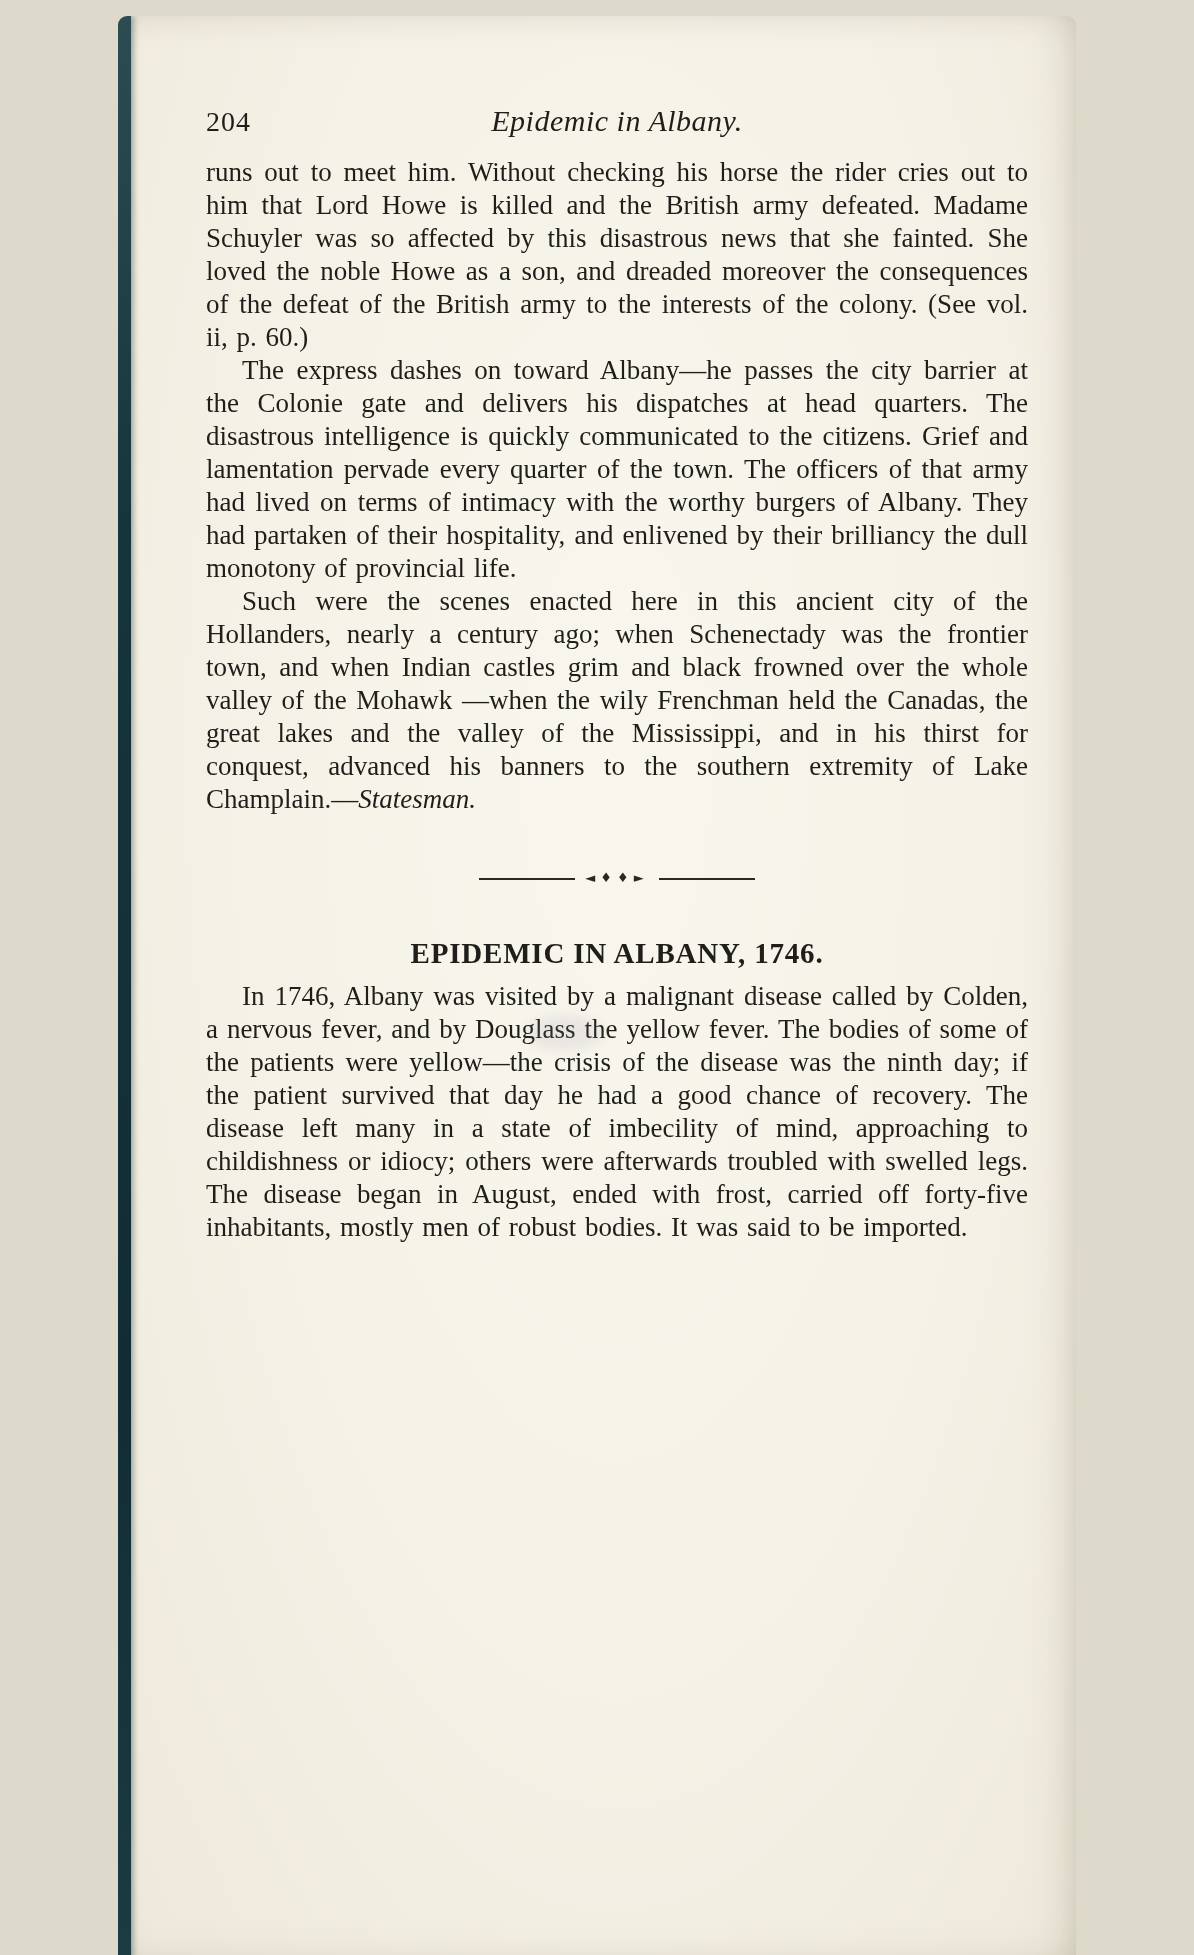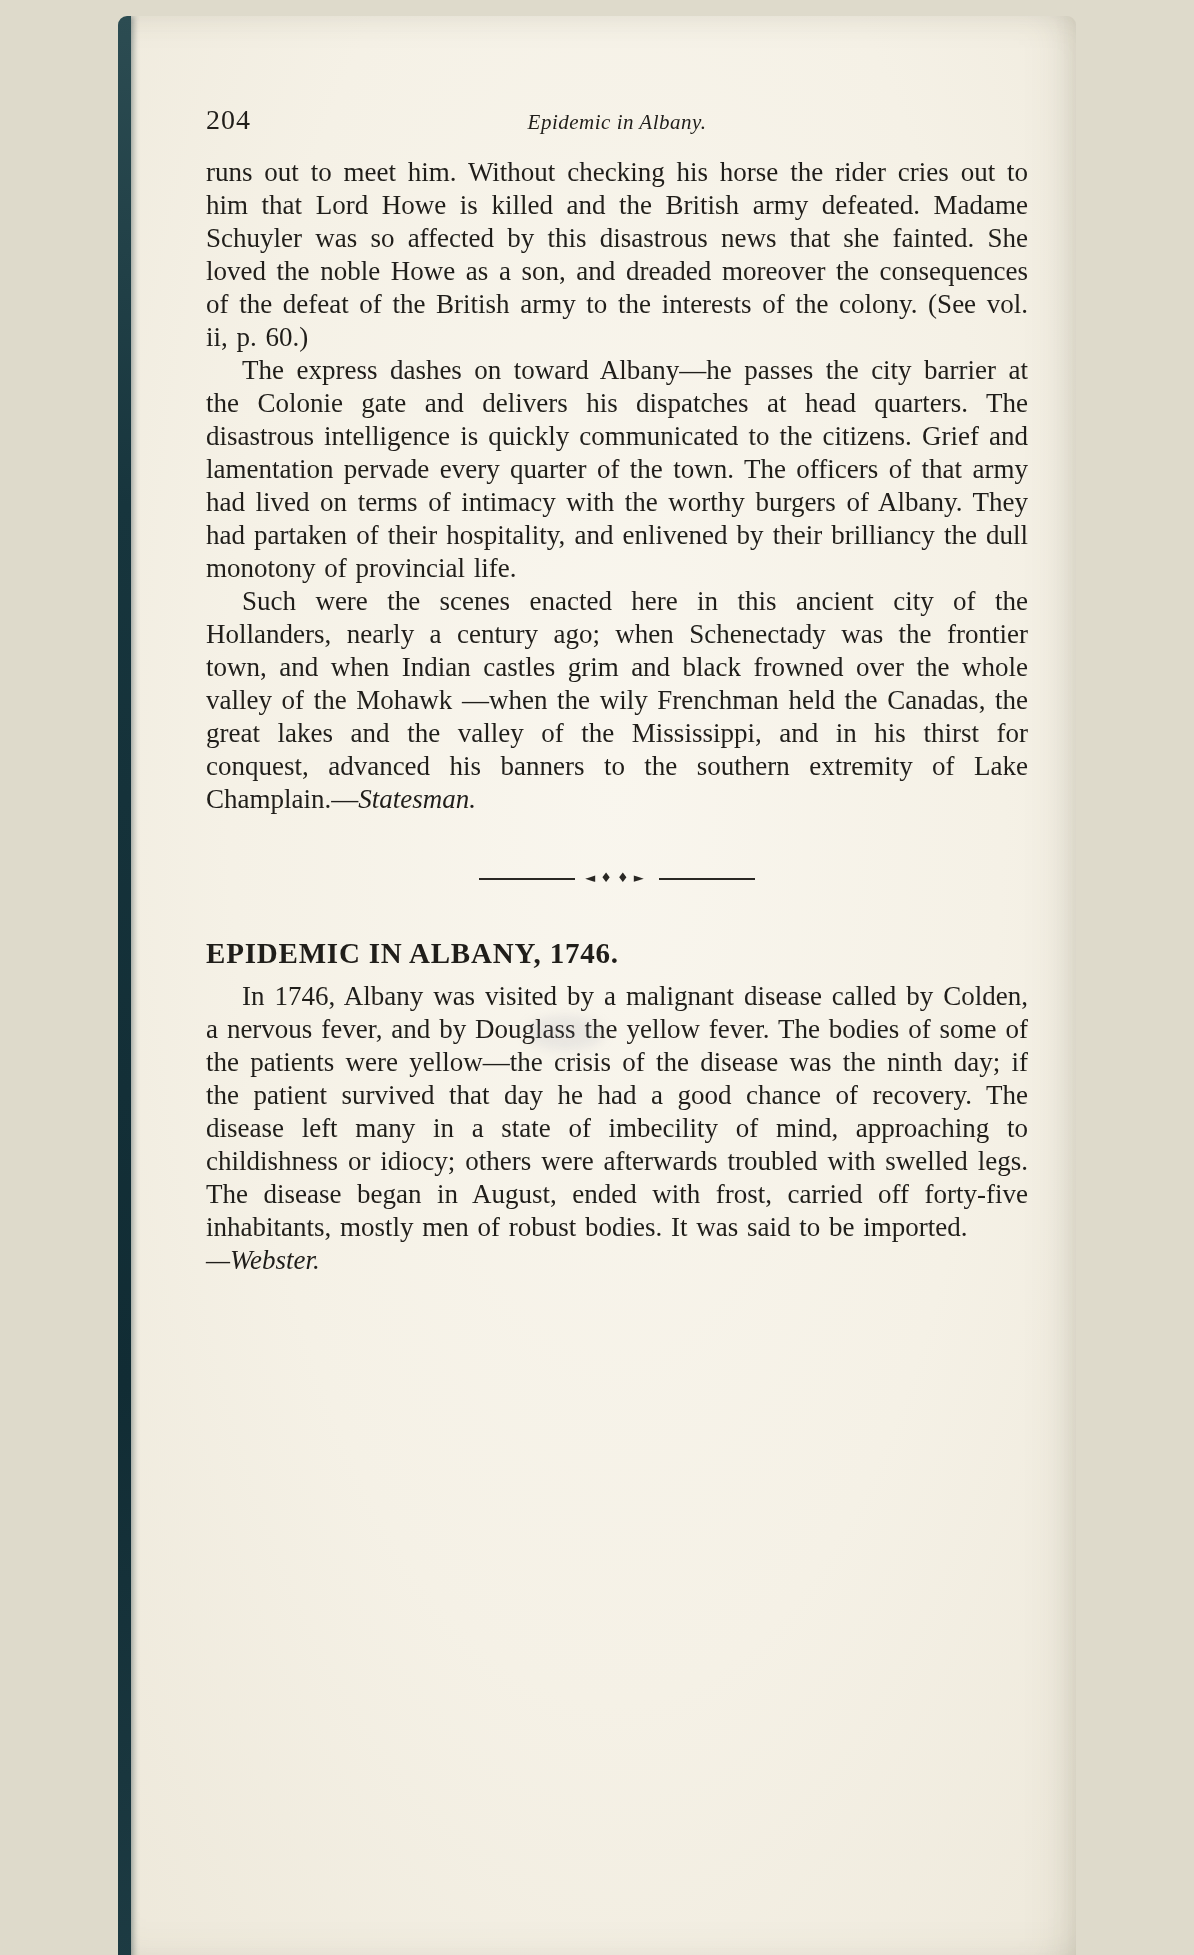--- a/index.html
+++ b/index.html
@@ -42,21 +42,21 @@
     align-items: baseline;
   }
   .page-num {
     justify-self: start;
     font-size: 28px;
     letter-spacing: 1px;
   }
   .running-title {
     justify-self: center;
     font-style: italic;
-    font-size: 21px;
+    font-size: 30px;
     letter-spacing: 0.5px;
   }
   .text-block {
     position: absolute;
     top: 140px;
     left: 88px;
     width: 822px;
     font-size: 27px;
     line-height: 33px;
     text-align: justify;
@@ -89,21 +89,21 @@
   .divider .ornament {
     font-family: "DejaVu Sans", sans-serif;
     font-size: 13px;
     letter-spacing: 5px;
     color: #2a2824;
     transform: translateY(-1px);
     white-space: nowrap;
   }
   .section-heading {
     margin: 0 0 9px 0;
-    text-align: left;
+    text-align: center;
     text-indent: 0;
     font-size: 29px;
     font-weight: 600;
     letter-spacing: 0.8px;
     line-height: 36px;
   }
   .attribution-line {
     text-align: left;
     text-indent: 0;
   }
@@ -145,19 +145,18 @@
     <div class="divider">
       <span class="rule"></span>
       <span class="ornament">◄♦♦►</span>
       <span class="rule"></span>
     </div>
 
     <h2 class="section-heading">EPIDEMIC IN ALBANY, 1746.</h2>
 
     <p class="para">In 1746, Albany was visited by a malignant disease called by Colden, a nervous fever, and by Douglass the yellow fever. The bodies of some of the patients were yellow—the crisis of the disease was the ninth day; if the patient survived that day he had a good chance of recovery. The disease left many in a state of imbecility of mind, approaching to childishness or idiocy; others were afterwards troubled with swelled legs. The disease began in August, ended with frost, carried off forty-five inhabitants, mostly men of robust bodies. It was said to be imported.</p>
 
-    <p class="para attribution-line"><em>—Webster.</em></p>
 
   </main>
 
   <div class="smudge"></div>
 
 </div>
 
 </body></html>

